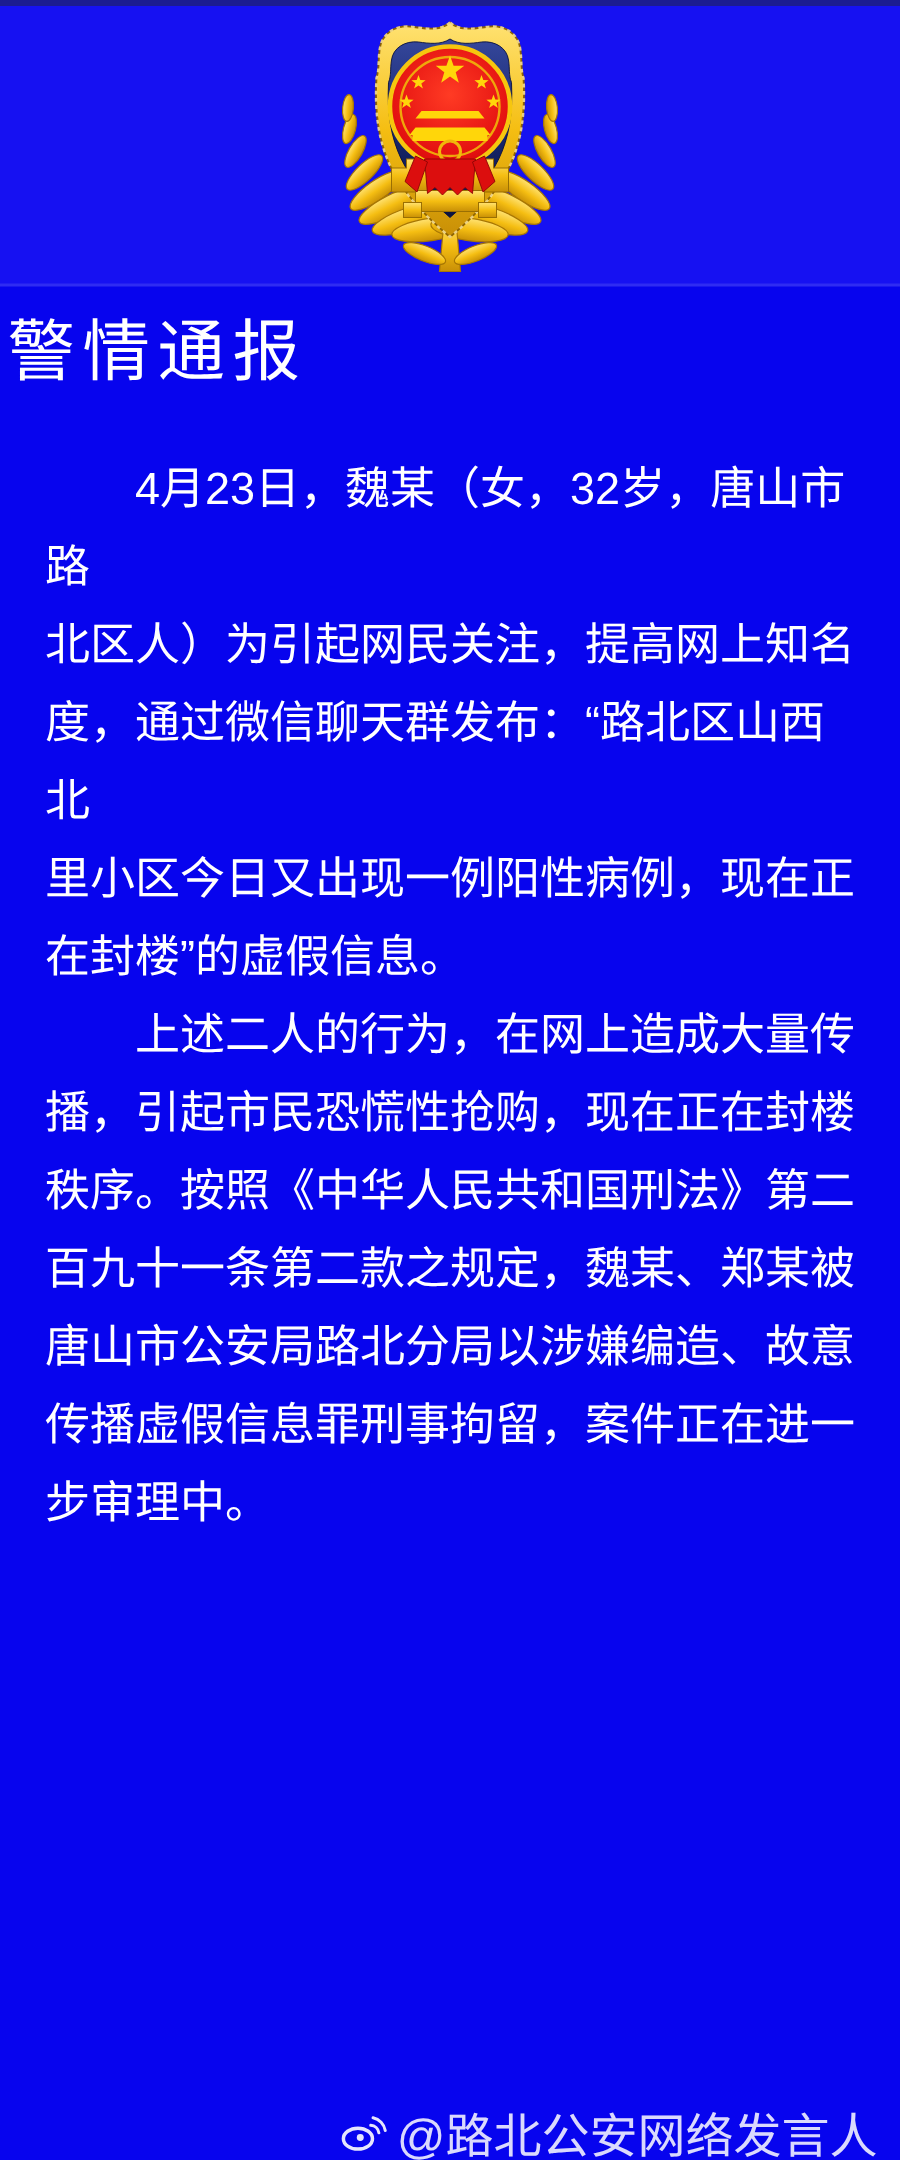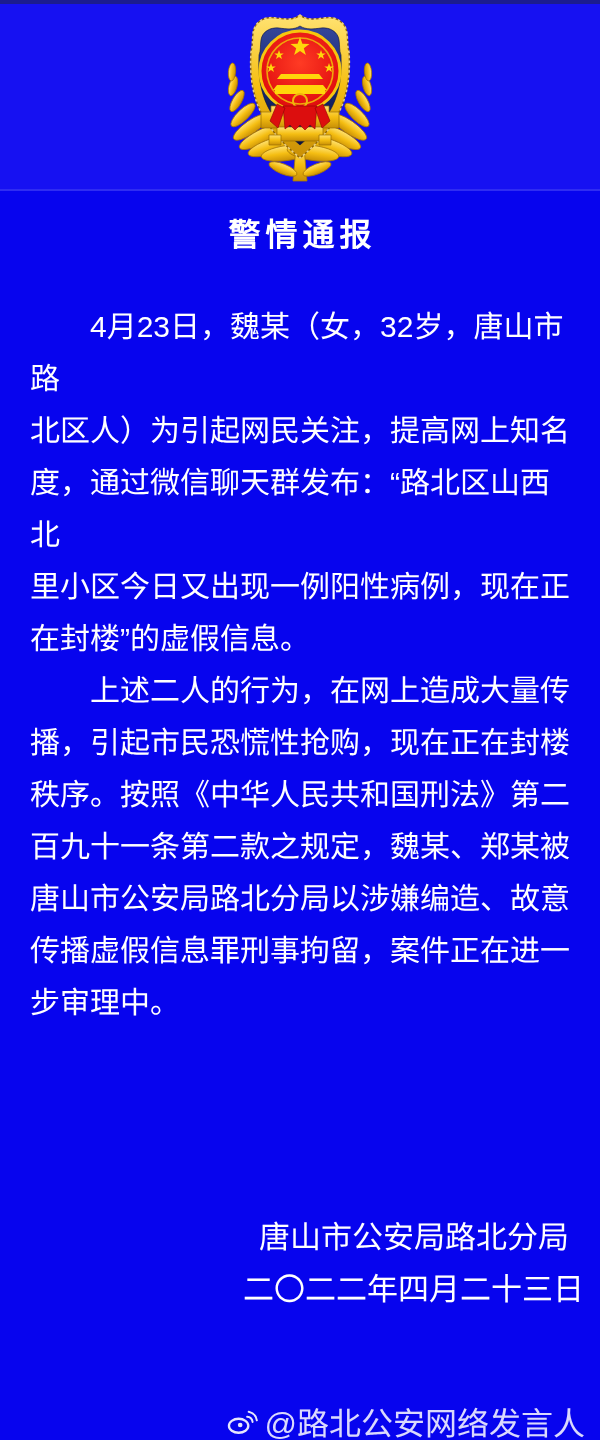--- a/index.html
+++ b/index.html
@@ -29,23 +29,23 @@
   }
   .badge{
     position:absolute;top:9px;left:50%;
     transform:translateX(-50%);
     width:174px;height:178px;
     z-index:2;
   }
   .title{
     position:absolute;top:204px;left:0;width:100%;
     margin:0;
-    text-align:center;
-    font-size:32px;
-    font-weight:700;
+    text-align:left;
+    font-size:45px;
+    font-weight:400;
     letter-spacing:5px;
     text-indent:5px;
     line-height:62px;
   }
   .body{
     position:absolute;top:301px;left:30px;width:545px;
     font-size:30px;
     font-weight:500;
     line-height:52px;
     letter-spacing:0px;
@@ -171,24 +171,20 @@
 在封楼”的虚假信息。</p>
     <p>　　上述二人的行为，在网上造成大量传
 播，引起市民恐慌性抢购，现在正在封楼
 秩序。按照《中华人民共和国刑法》第二
 百九十一条第二款之规定，魏某、郑某被
 唐山市公安局路北分局以涉嫌编造、故意
 传播虚假信息罪刑事拘留，案件正在进一
 步审理中。</p>
   </div>
 
-  <div class="signature">
-    <div class="sig-agency">唐山市公安局路北分局</div>
-    <div class="sig-date">二〇二二年四月二十三日</div>
-  </div>
 
   <div class="watermark">
     <span class="wb">
       <svg viewBox="0 0 40 34" width="31" height="27" aria-hidden="true">
         <g fill="none" stroke="#ffffff" stroke-linecap="round">
           <ellipse cx="15" cy="22.5" rx="12.5" ry="9" stroke-width="3"></ellipse>
           <circle cx="17" cy="21.5" r="3" fill="#ffffff" stroke="none"></circle>
           <path d="M26,11 a7.5,7.5 0 0 1 7,6.5" stroke-width="2.6"></path>
           <path d="M28,4.5 a13.5,13.5 0 0 1 10.5,11" stroke-width="2.6"></path>
         </g>

